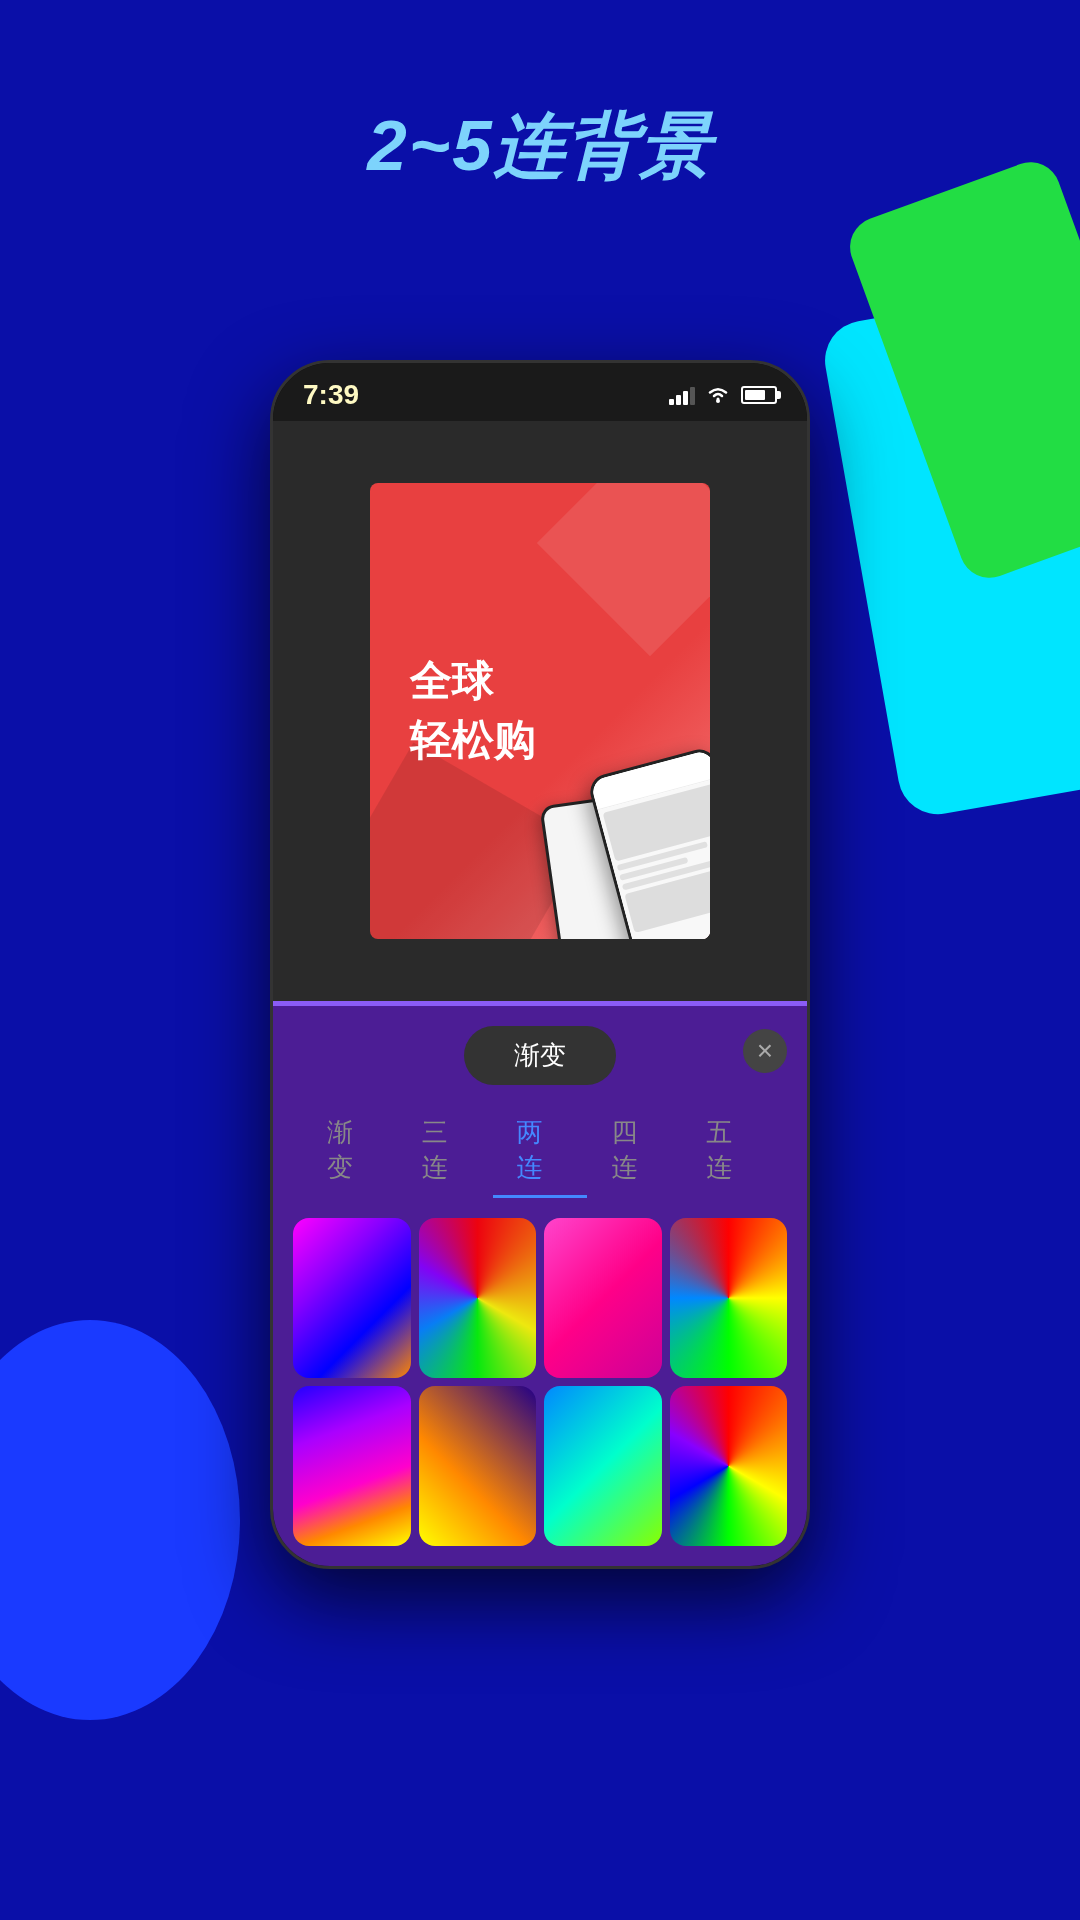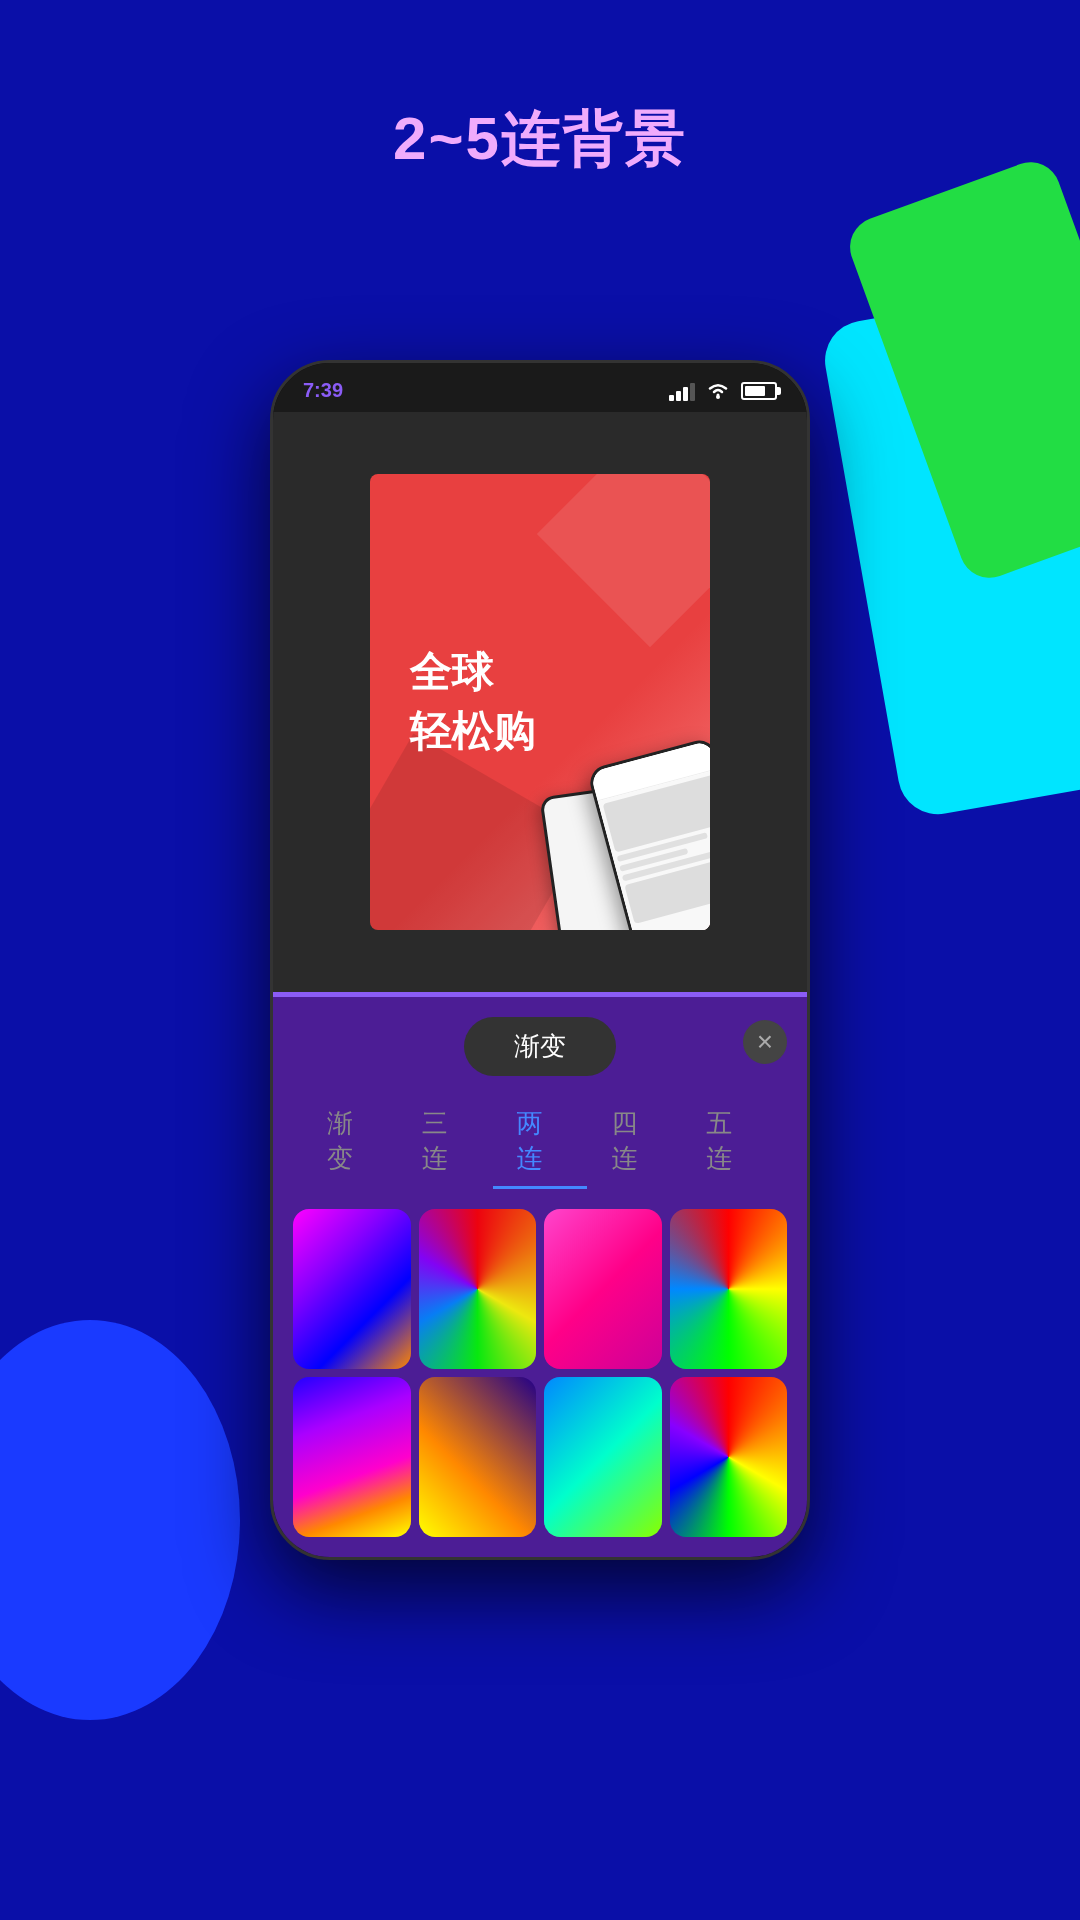--- a/index.html
+++ b/index.html
@@ -54,25 +54,26 @@
     .header-section {
       position: absolute;
       top: 100px;
       left: 0;
       right: 0;
       text-align: center;
       z-index: 10;
     }
 
     .header-title {
-      font-size: 60px;
+      font-size: 71px;
       font-weight: 800;
-      color: #f0abfc;
+      color: #7dd3fc;
       line-height: 1.3;
       letter-spacing: 2px;
+      font-style: italic;
     }
 
     
     .phone-container {
       position: absolute;
       top: 360px;
       left: 50%;
       transform: translateX(-50%);
       width: 540px;
       z-index: 10;
@@ -90,22 +91,22 @@
     
     .status-bar {
       background: #1a1a1a;
       padding: 16px 30px 10px;
       display: flex;
       justify-content: space-between;
       align-items: center;
     }
 
     .status-time {
-      color: #8b5cf6;
-      font-size: 20px;
+      color: #fef9c3;
+      font-size: 28px;
       font-weight: 600;
     }
 
     .status-icons {
       display: flex;
       align-items: center;
       gap: 10px;
     }
 
     .signal-icon {

